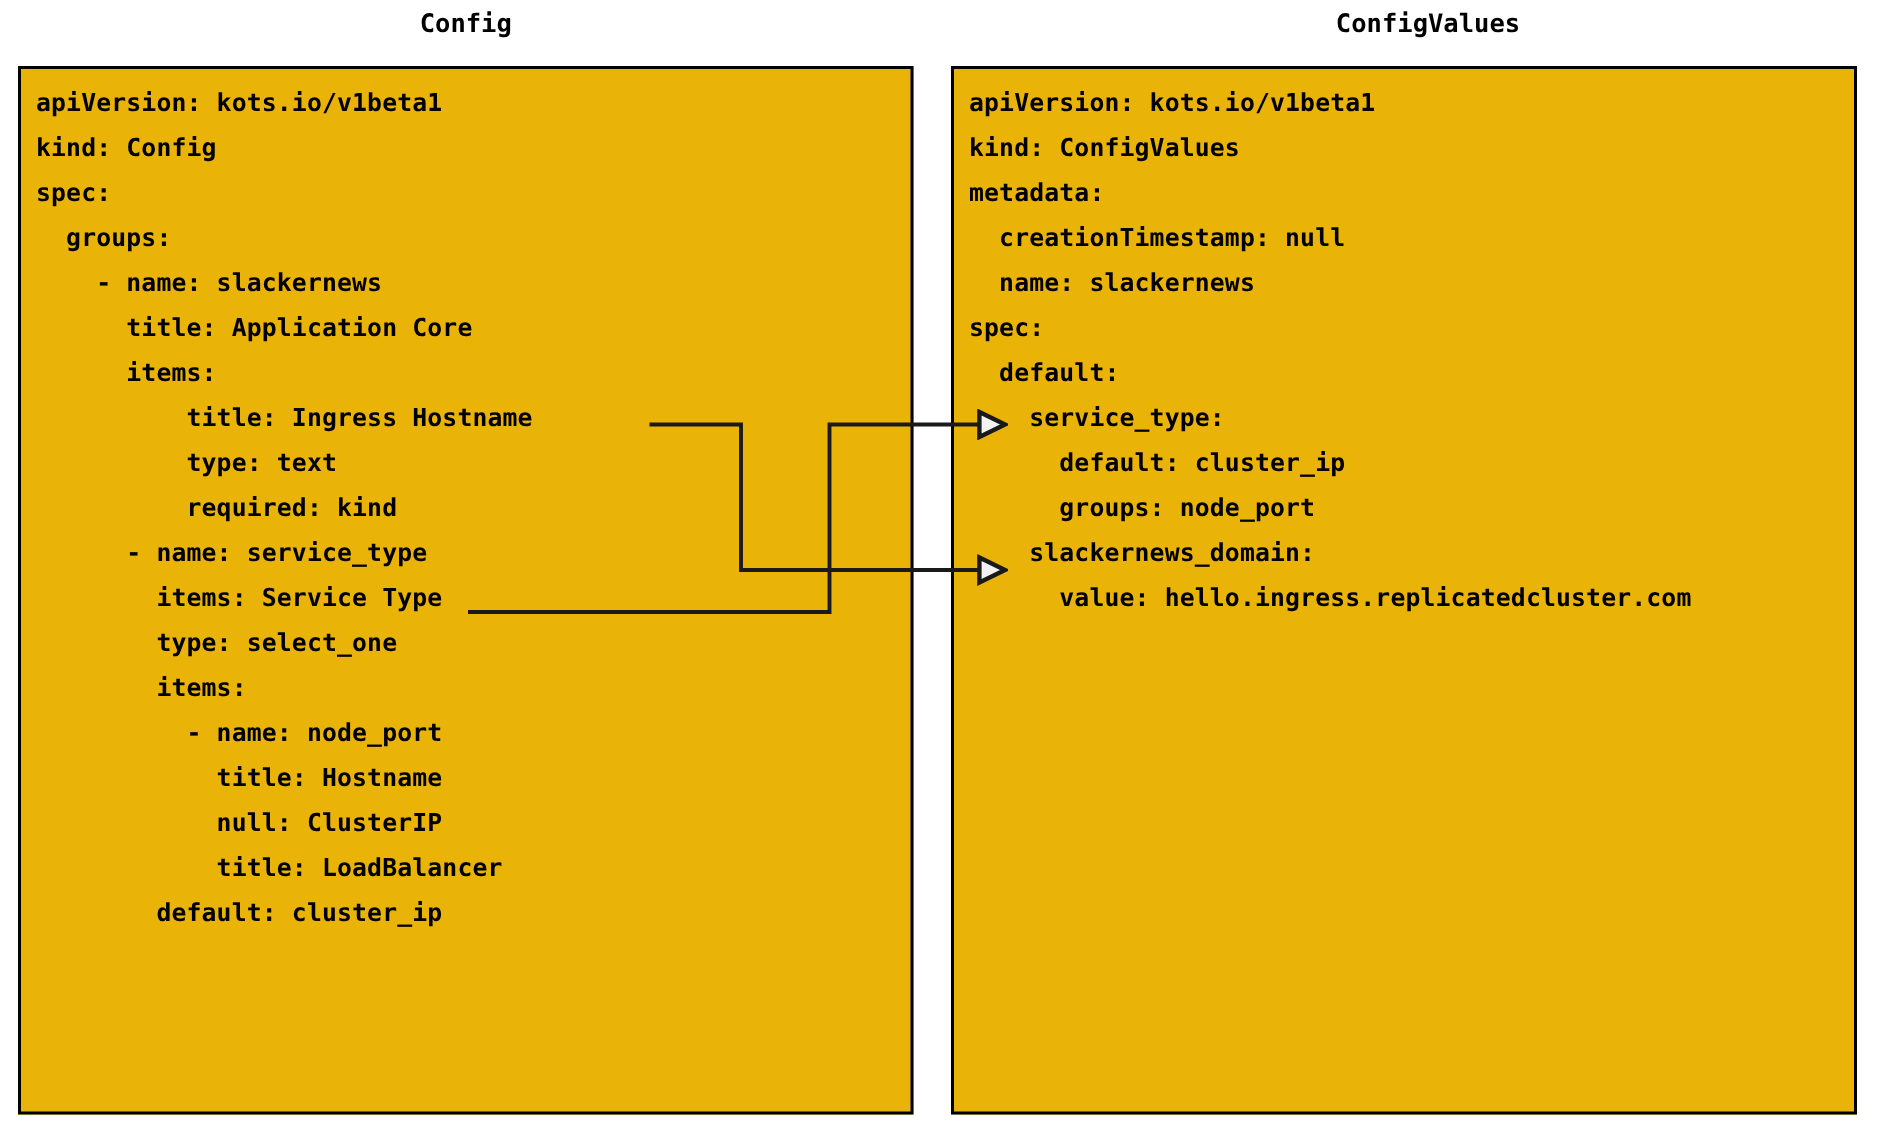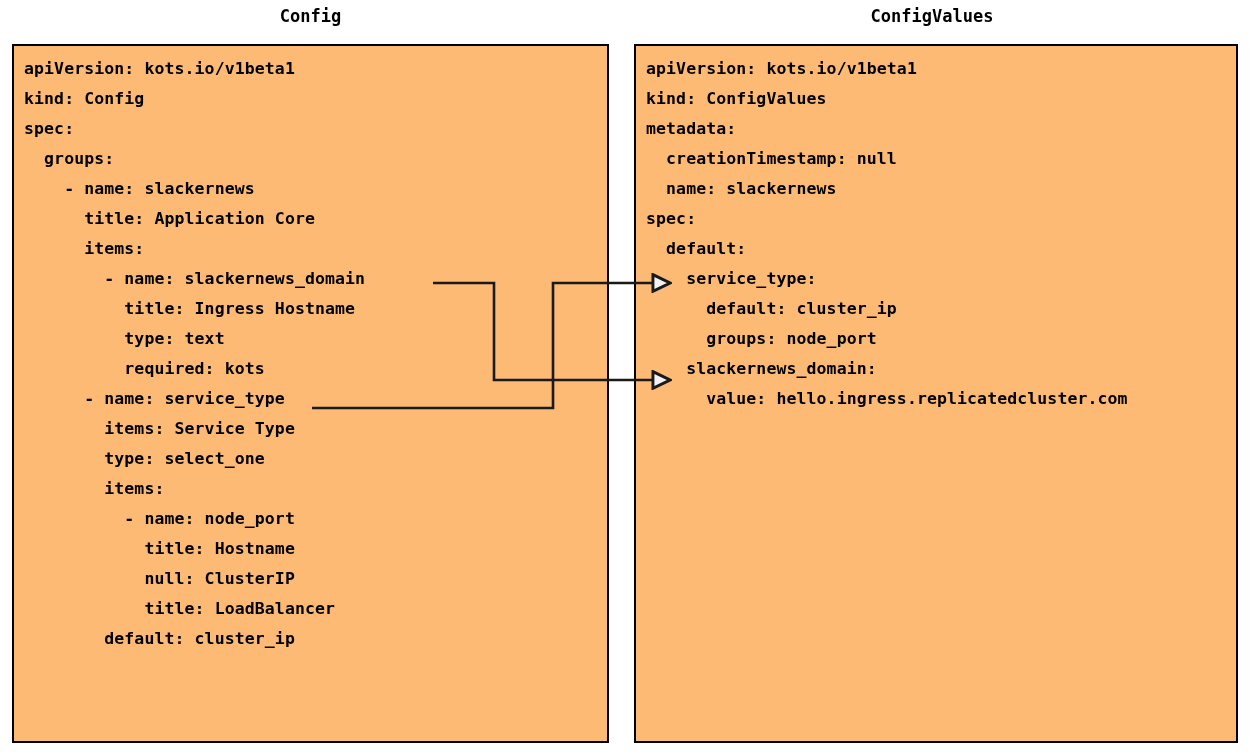--- a/index.html
+++ b/index.html
@@ -28,27 +28,27 @@
     top: 6px;
     font-family: "DejaVu Sans Mono", "Liberation Mono", monospace;
     font-size: 17px;
     font-weight: bold;
     color: #000000;
     text-align: center;
     letter-spacing: 0px;
     white-space: nowrap;
   }
   .panel-title.left  { left: 12px;  width: 597px; }
-  .panel-title.right { left: 630px; width: 604px; }
+  .panel-title.right { left: 650px; width: 604px; }
 
   .panel {
     position: absolute;
     top: 44px;
     height: 699px;
-    background: #fdba74;
+    background: #eab308;
     border: 2px solid #000000;
     box-sizing: border-box;
     overflow: hidden;
   }
   .panel.left  { left: 12px;  width: 597px; }
   .panel.right { left: 634px; width: 604px; }
 
   .code {
     position: absolute;
     left: 10px;
@@ -87,24 +87,23 @@
 
   <div class="panel left">
     <div class="code" id="config-code">
         <div class="code-line">apiVersion: kots.io/v1beta1</div>
         <div class="code-line">kind: Config</div>
         <div class="code-line">spec:</div>
         <div class="code-line">  groups:</div>
         <div class="code-line">    - name: slackernews</div>
         <div class="code-line">      title: Application Core</div>
         <div class="code-line">      items:</div>
-        <div class="code-line">        - name: slackernews_domain</div>
         <div class="code-line">          title: Ingress Hostname</div>
         <div class="code-line">          type: text</div>
-        <div class="code-line">          required: kots</div>
+        <div class="code-line">          required: kind</div>
         <div class="code-line">      - name: service_type</div>
         <div class="code-line">        items: Service Type</div>
         <div class="code-line">        type: select_one</div>
         <div class="code-line">        items:</div>
         <div class="code-line">          - name: node_port</div>
         <div class="code-line">            title: Hostname</div>
         <div class="code-line">            null: ClusterIP</div>
         <div class="code-line">            title: LoadBalancer</div>
         <div class="code-line">        default: cluster_ip</div>
       </div>

